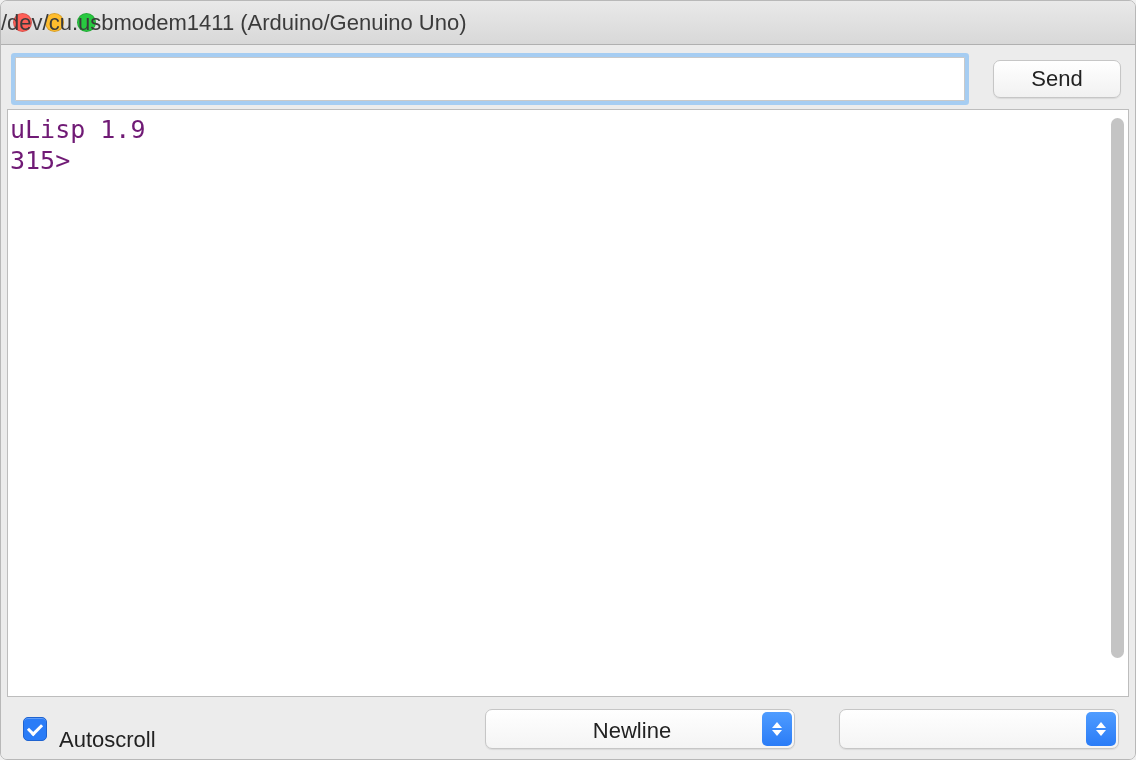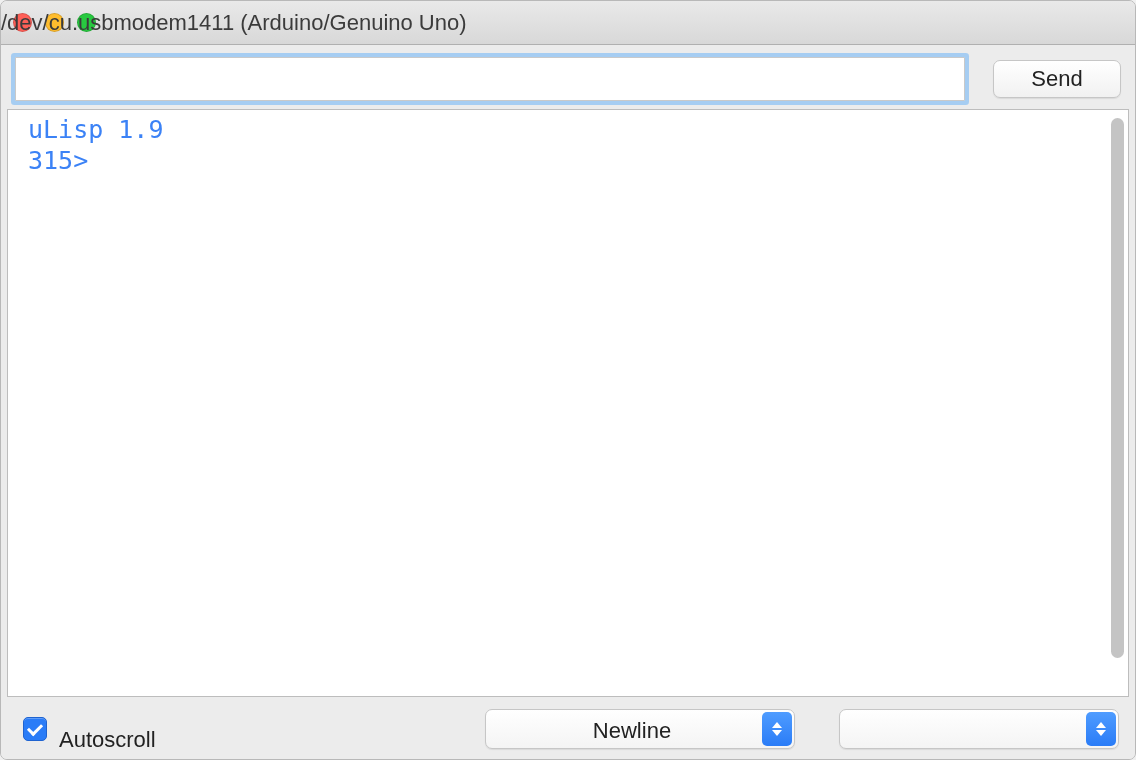--- a/index.html
+++ b/index.html
@@ -88,26 +88,26 @@
     }
     .output-area {
       flex: 1;
       margin: 0 6px 6px 6px;
       background: #ffffff;
       border: 1px solid #bdbdbd;
       position: relative;
       overflow: hidden;
     }
     .output-text {
-      padding: 4px 20px;
+      padding: 4px 2px;
       font-family: "Menlo", "Monaco", monospace;
       font-size: 25px;
       line-height: 1.25;
       white-space: pre;
-      color: #3b82f6;
+      color: #701a75;
     }
     .scroll-thumb {
       position: absolute;
       right: 4px;
       top: 8px;
       width: 13px;
       height: 540px;
       background: #c4c4c4;
       border-radius: 7px;
     }

